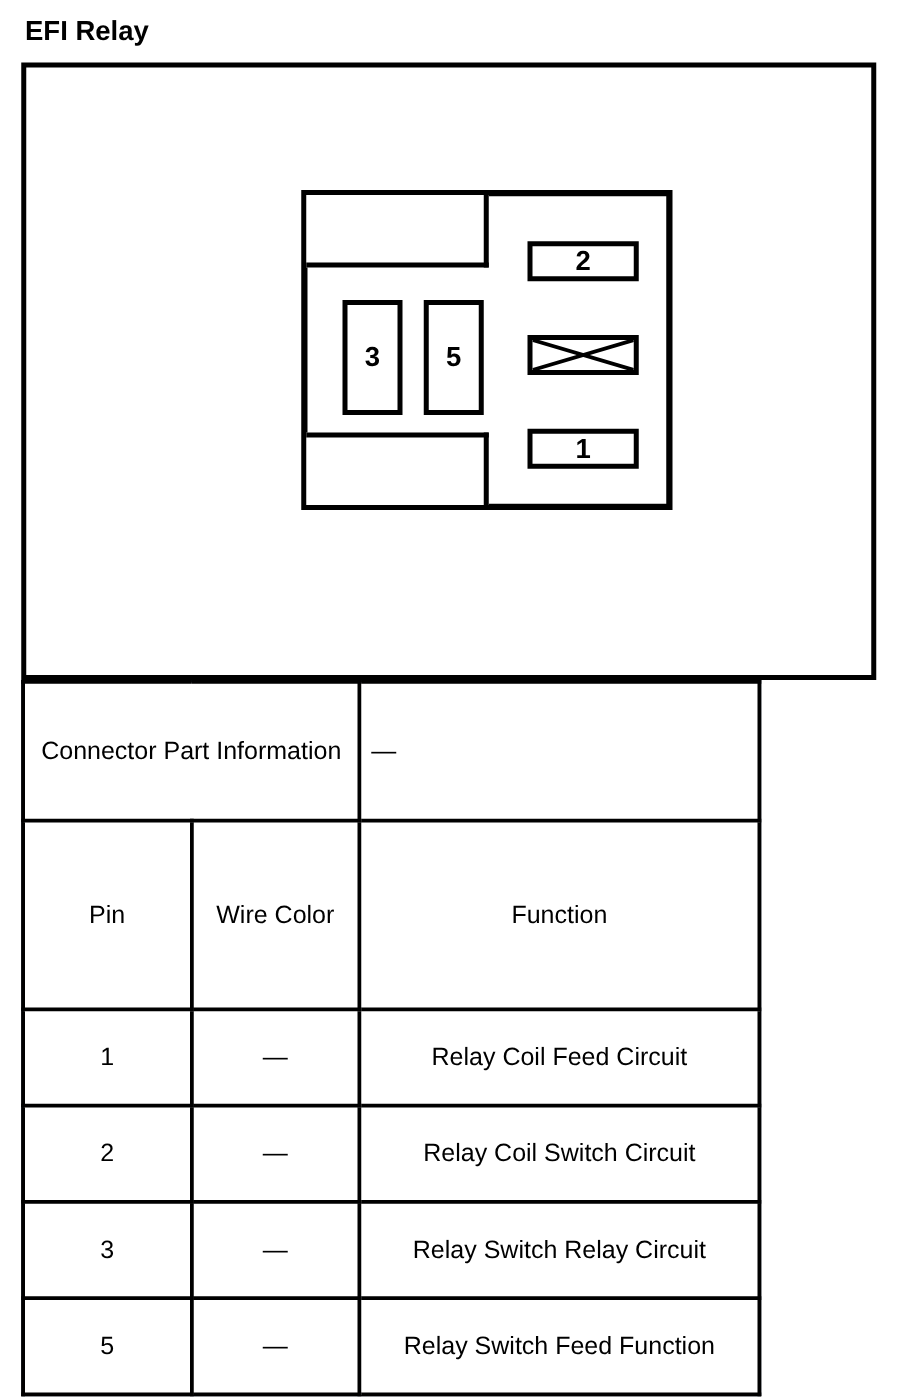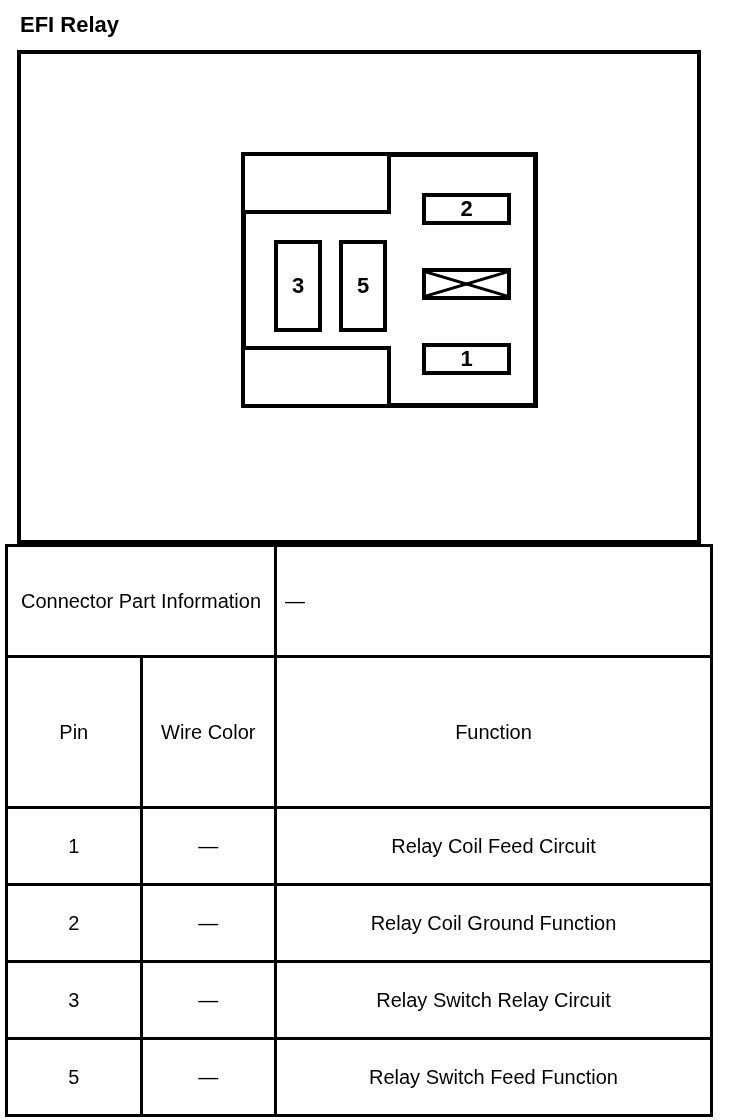--- a/index.html
+++ b/index.html
@@ -70,23 +70,23 @@
   .cav-5         { left: 93px;  top: 83px;  width: 48px;  height: 92px; }
   .cav-2         { left: 176px; top: 36px;  width: 89px;  height: 32px; }
   .cav-1         { left: 176px; top: 186px; width: 89px;  height: 32px; }
   .cav-x         { left: 176px; top: 111px; width: 89px;  height: 32px; }
 
   .cav-x svg { display: block; width: 100%; height: 100%; }
 
   
   .pin-table {
     position: absolute;
-    left: 5px;
+    left: 17px;
     top: 544px;
-    width: 708px;
+    width: 592px;
     border-collapse: collapse;
     table-layout: fixed;
     background: #0f172a;
   }
   .pin-table td, .pin-table th {
     border: 3px solid #000;
     padding: 0 8px;
     font-size: 20px;
     font-weight: normal;
     vertical-align: middle;
@@ -168,21 +168,21 @@
 
     <tr class="data-row">
       <td class="col-pin">1</td>
       <td class="col-wire">—</td>
       <td class="col-func">Relay Coil Feed Circuit</td>
     </tr>
 
     <tr class="data-row">
       <td class="col-pin">2</td>
       <td class="col-wire">—</td>
-      <td class="col-func">Relay Coil Ground Function</td>
+      <td class="col-func">Relay Coil Switch Circuit</td>
     </tr>
 
     <tr class="data-row">
       <td class="col-pin">3</td>
       <td class="col-wire">—</td>
       <td class="col-func">Relay Switch Relay Circuit</td>
     </tr>
 
     <tr class="data-row">
       <td class="col-pin">5</td>

